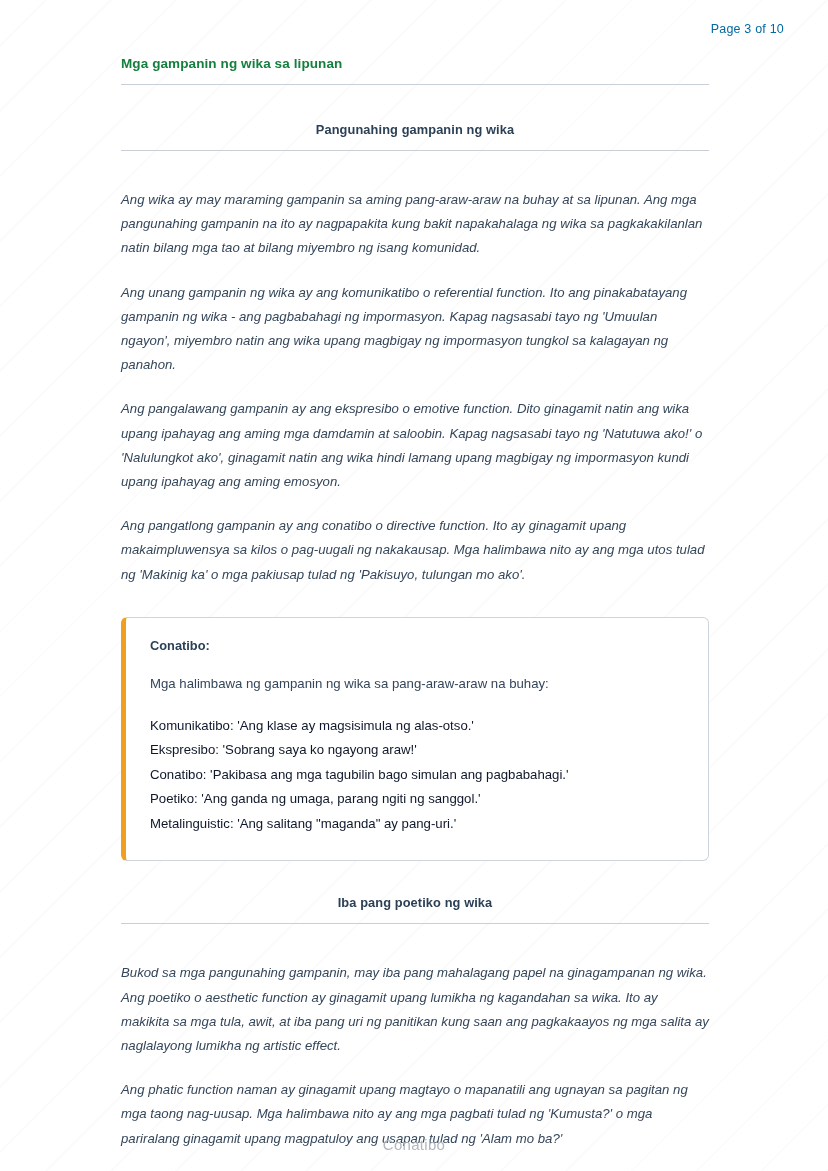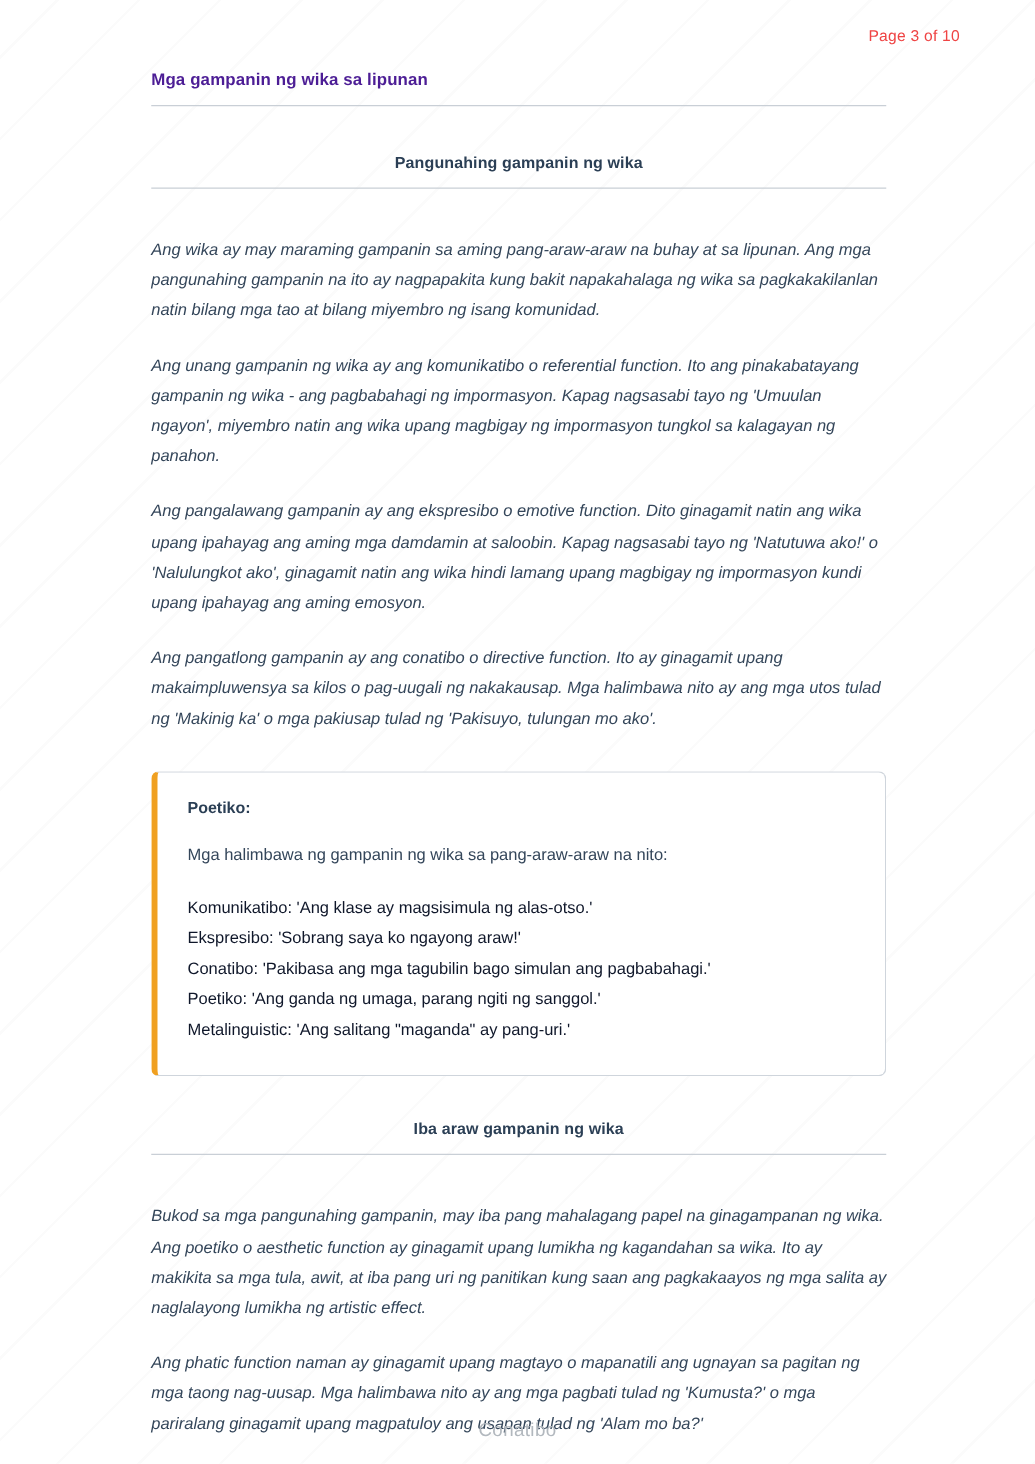--- a/index.html
+++ b/index.html
@@ -26,37 +26,37 @@
       rgba(0,0,0,0.016) 2px,
       rgba(0,0,0,0) 2px,
       rgba(0,0,0,0) 46px
     );
     pointer-events: none;
   }
 
   .page-number {
     position: absolute;
     top: 22px;
-    right: 60px;
+    right: 44px;
     font-size: 12.5px;
-    color: #ef4444;
+    color: #0369a1;
     letter-spacing: 0.2px;
   }
 
   .content {
     position: absolute;
     left: 121px;
     top: 56px;
     width: 588px;
   }
 
   h2.section-title {
     font-size: 13.5px;
     font-weight: bold;
-    color: #4c1d95;
+    color: #15803d;
     margin: 0;
     padding: 0 0 13px 0;
     border-bottom: 1px solid #c9cfd6;
     letter-spacing: 0.1px;
   }
 
   h3.sub-title {
     font-size: 12.8px;
     font-weight: bold;
     color: #2b3f55;
@@ -131,32 +131,32 @@
 
   <h3 class="sub-title">Pangunahing gampanin ng wika</h3>
   <div class="spacer-after-title"></div>
 
   <p class="body-text">Ang wika ay may maraming gampanin sa aming pang-araw-araw na buhay at sa lipunan. Ang mga pangunahing gampanin na ito ay nagpapakita kung bakit napakahalaga ng wika sa pagkakakilanlan natin bilang mga tao at bilang miyembro ng isang komunidad.</p>
   <p class="body-text">Ang unang gampanin ng wika ay ang komunikatibo o referential function. Ito ang pinakabatayang gampanin ng wika - ang pagbabahagi ng impormasyon. Kapag nagsasabi tayo ng 'Umuulan ngayon', miyembro natin ang wika upang magbigay ng impormasyon tungkol sa kalagayan ng panahon.</p>
   <p class="body-text">Ang pangalawang gampanin ay ang ekspresibo o emotive function. Dito ginagamit natin ang wika upang ipahayag ang aming mga damdamin at saloobin. Kapag nagsasabi tayo ng 'Natutuwa ako!' o 'Nalulungkot ako', ginagamit natin ang wika hindi lamang upang magbigay ng impormasyon kundi upang ipahayag ang aming emosyon.</p>
   <p class="body-text">Ang pangatlong gampanin ay ang conatibo o directive function. Ito ay ginagamit upang makaimpluwensya sa kilos o pag-uugali ng nakakausap. Mga halimbawa nito ay ang mga utos tulad ng 'Makinig ka' o mga pakiusap tulad ng 'Pakisuyo, tulungan mo ako'.</p>
 
   <div class="example-box">
-    <div class="example-title">Poetiko:</div>
-    <div class="example-lead">Mga halimbawa ng gampanin ng wika sa pang-araw-araw na nito:</div>
+    <div class="example-title">Conatibo:</div>
+    <div class="example-lead">Mga halimbawa ng gampanin ng wika sa pang-araw-araw na buhay:</div>
     <div class="example-list">
       <div>Komunikatibo: 'Ang klase ay magsisimula ng alas-otso.'</div>
       <div>Ekspresibo: 'Sobrang saya ko ngayong araw!'</div>
       <div>Conatibo: 'Pakibasa ang mga tagubilin bago simulan ang pagbabahagi.'</div>
       <div>Poetiko: 'Ang ganda ng umaga, parang ngiti ng sanggol.'</div>
       <div>Metalinguistic: 'Ang salitang "maganda" ay pang-uri.'</div>
     </div>
   </div>
 
-  <h3 class="sub-title">Iba araw gampanin ng wika</h3>
+  <h3 class="sub-title">Iba pang poetiko ng wika</h3>
   <div class="spacer-after-title"></div>
 
   <p class="body-text">Bukod sa mga pangunahing gampanin, may iba pang mahalagang papel na ginagampanan ng wika. Ang poetiko o aesthetic function ay ginagamit upang lumikha ng kagandahan sa wika. Ito ay makikita sa mga tula, awit, at iba pang uri ng panitikan kung saan ang pagkakaayos ng mga salita ay naglalayong lumikha ng artistic effect.</p>
   <p class="body-text">Ang phatic function naman ay ginagamit upang magtayo o mapanatili ang ugnayan sa pagitan ng mga taong nag-uusap. Mga halimbawa nito ay ang mga pagbati tulad ng 'Kumusta?' o mga pariralang ginagamit upang magpatuloy ang usapan tulad ng 'Alam mo ba?'</p>
 
 </div>
 
 <div class="footer-brand">Conatibo</div>
 
 </body></html>

